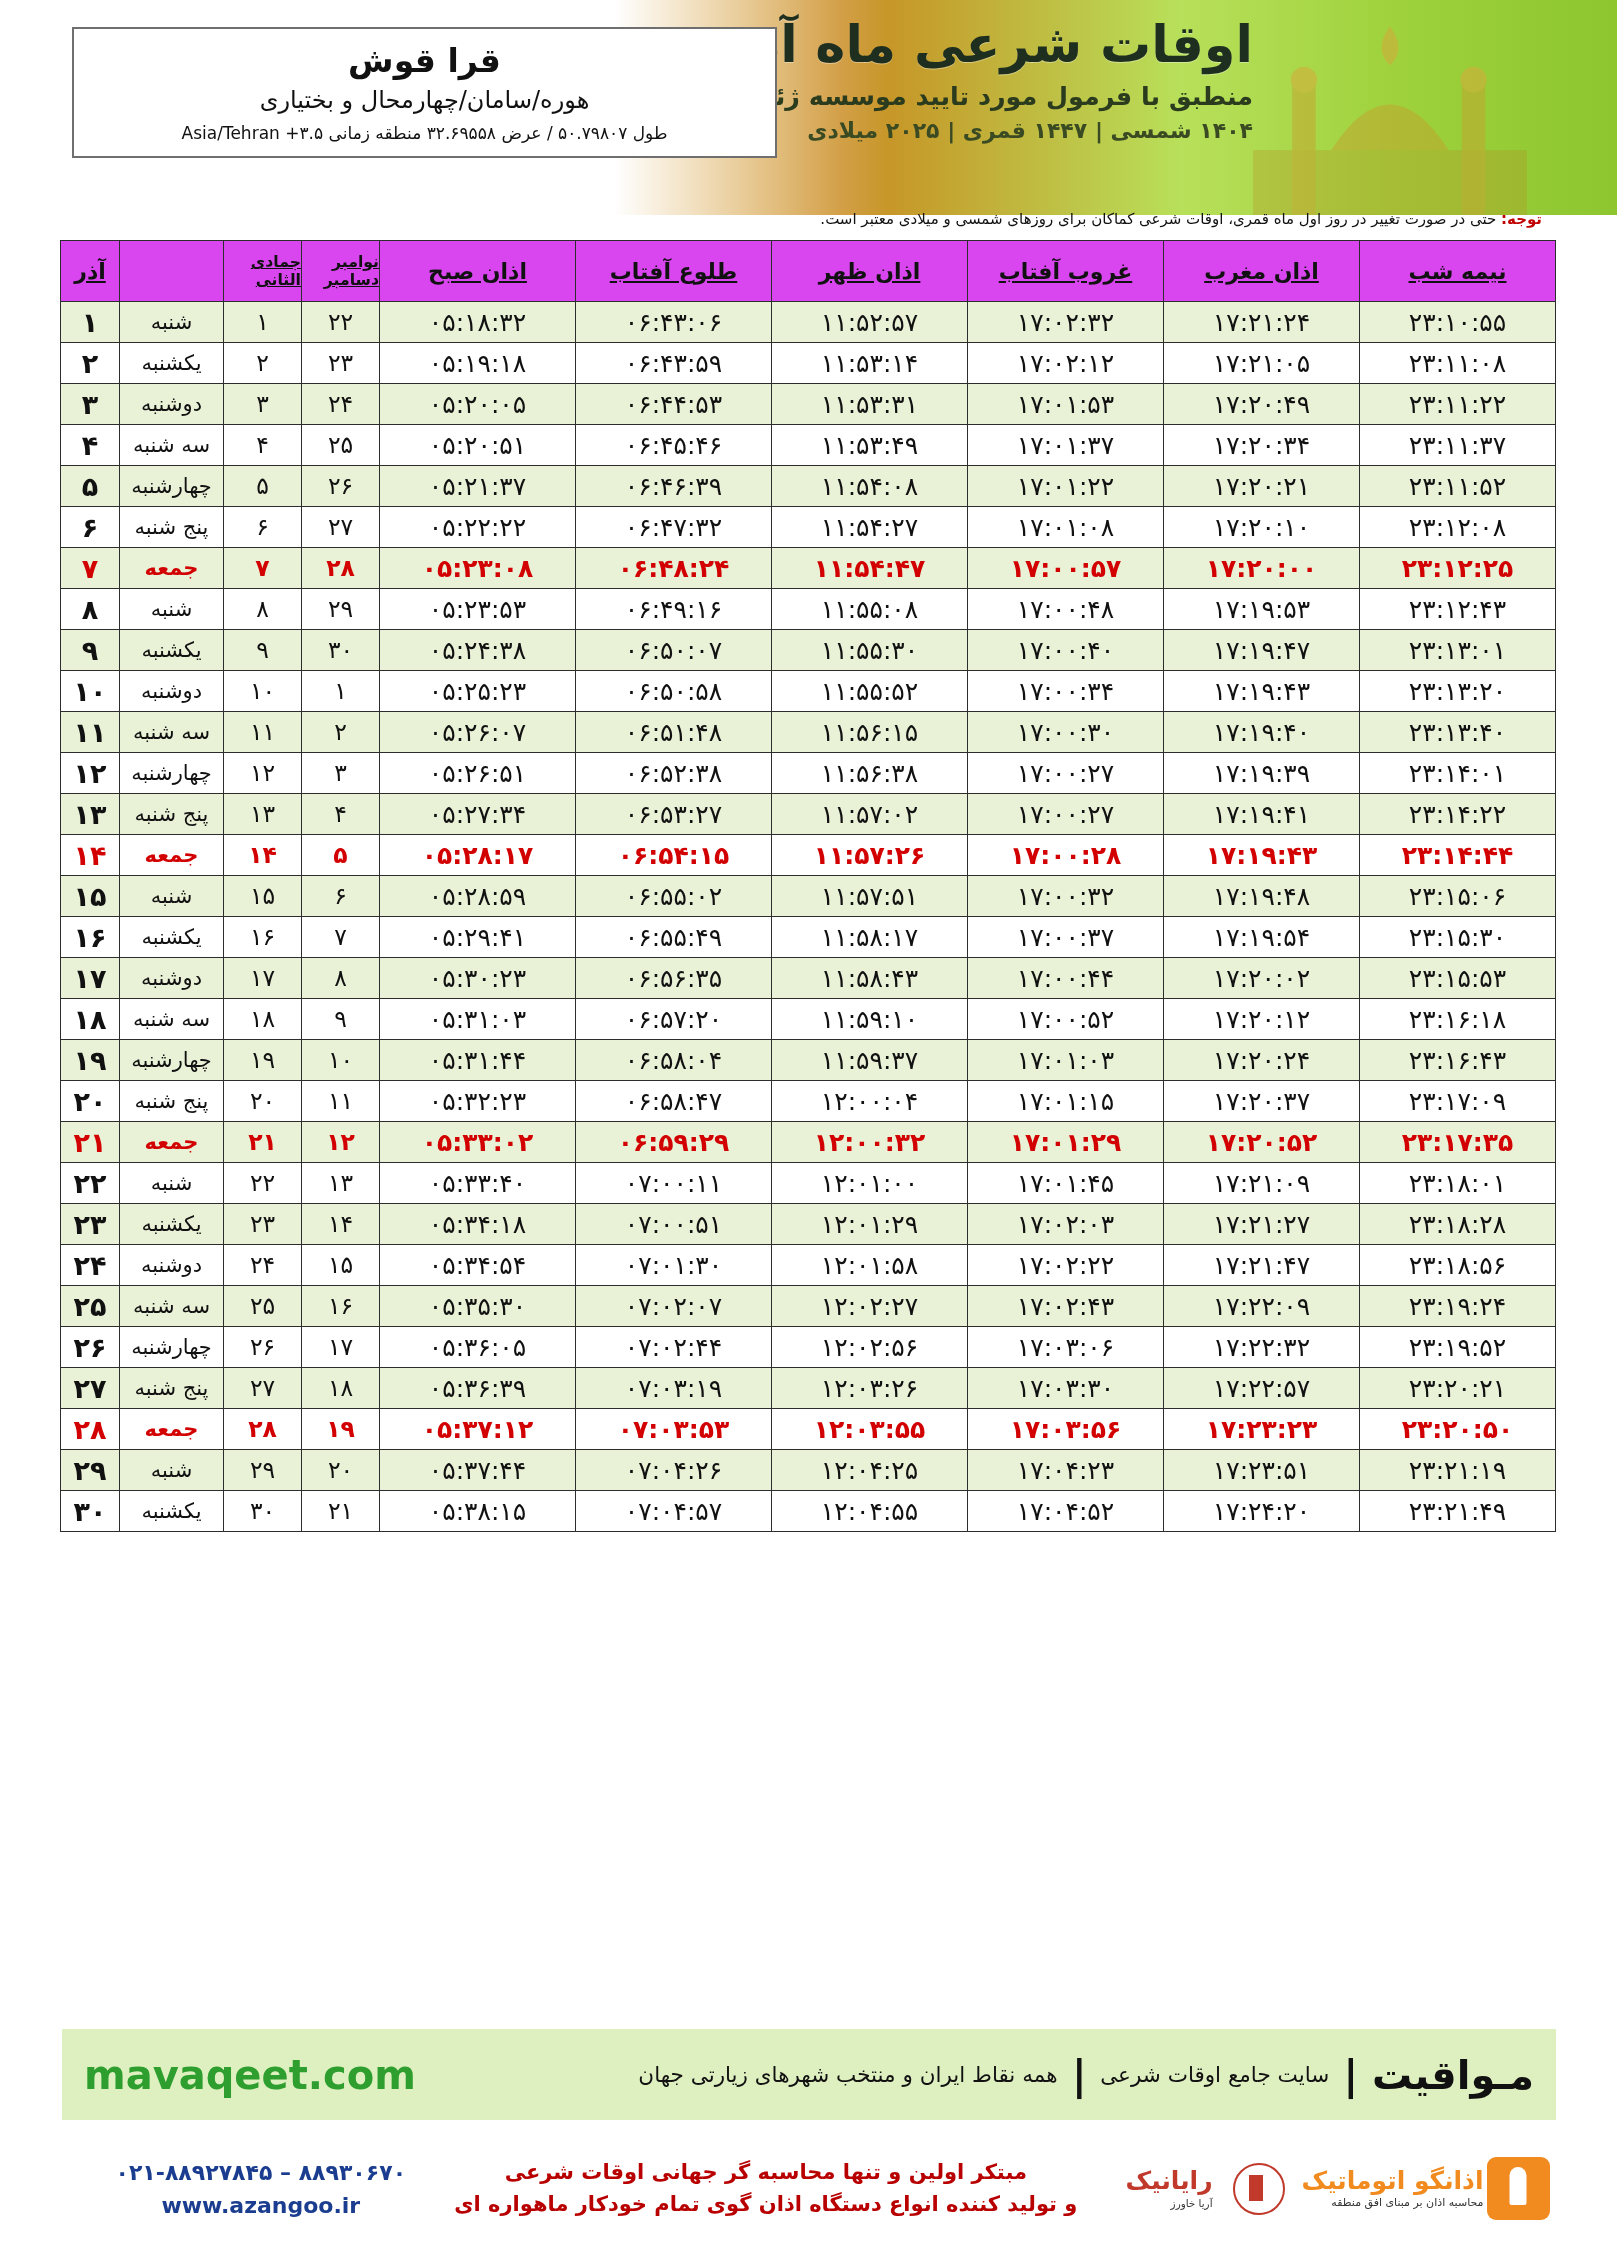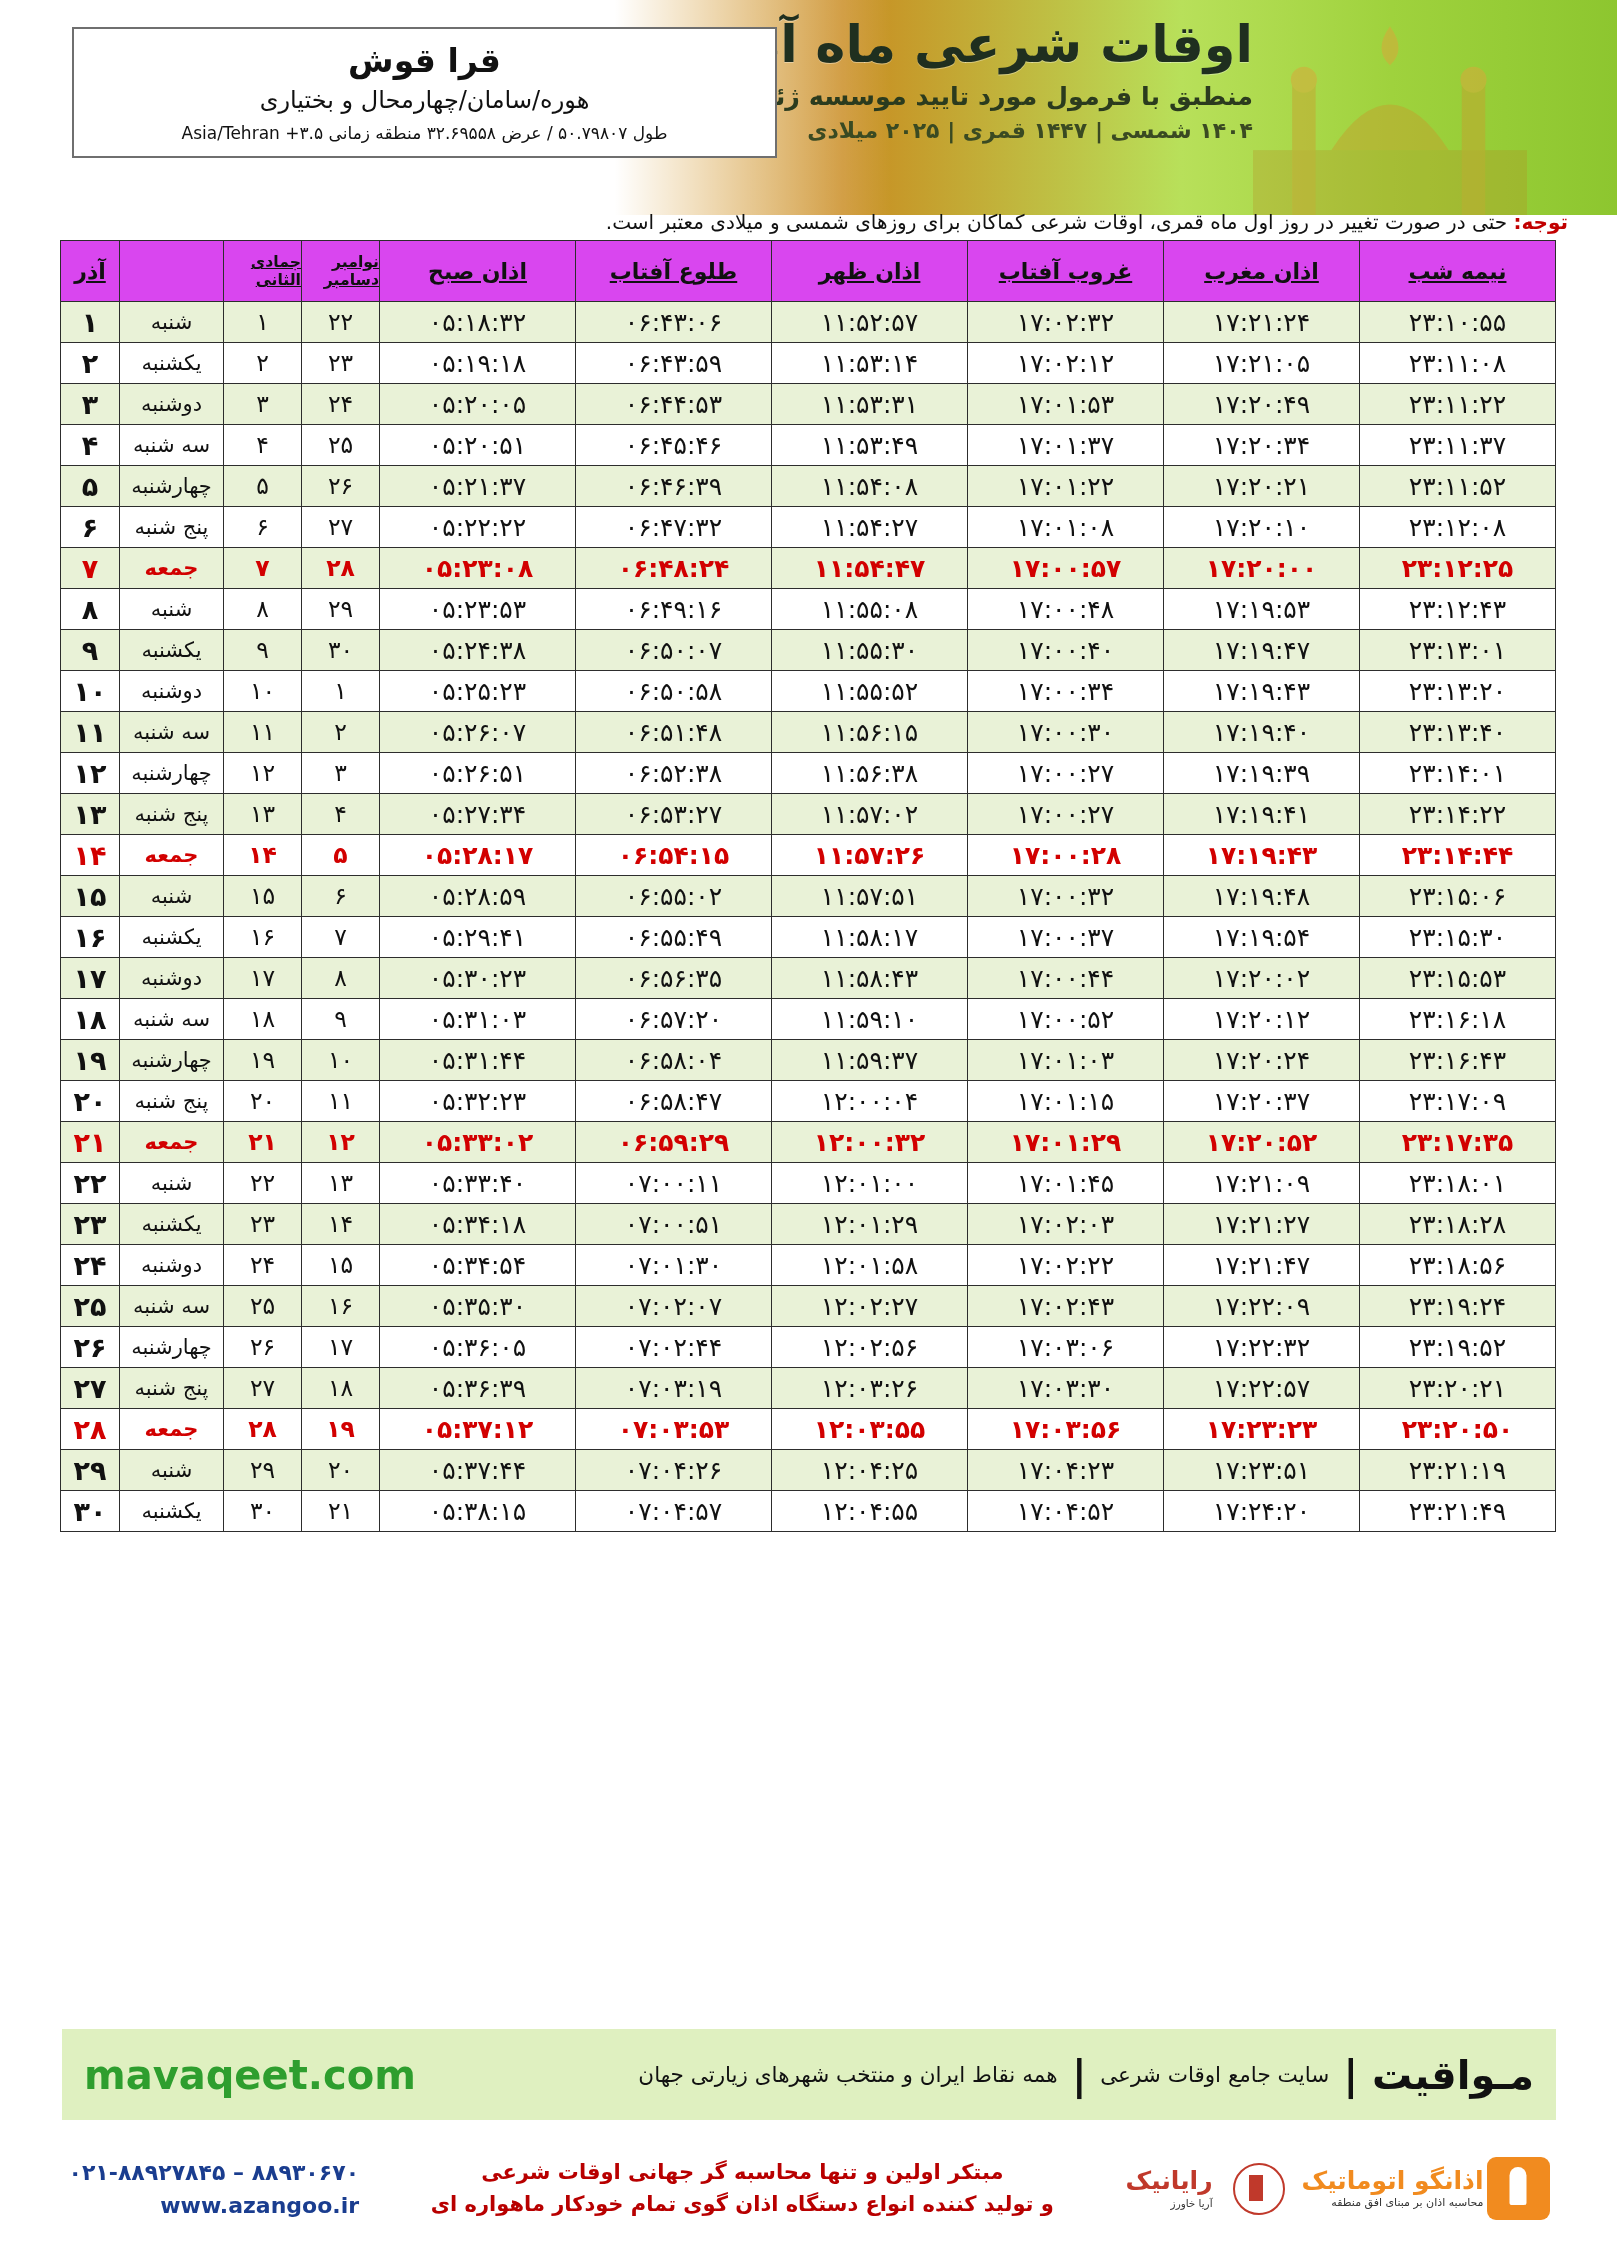--- a/index.html
+++ b/index.html
@@ -48,22 +48,22 @@
     padding:11.7px 6.5px 13px 6.5px;
     box-sizing:border-box;
     z-index:5;
   }
   .loc-title{font-size:33px;font-weight:bold;color:#111;}
   .loc-sub{font-size:24px;color:#111;margin-top:6.5px;}
   .loc-coords{font-size:17px;color:#111;margin-top:9px;direction:rtl;}
   
   .noteline{
     position:absolute;left:0;right:0;top:210px;
-    text-align:right;padding-left:0;padding-right:50px;
-    font-size:20px;color:#111;z-index:6;
+    text-align:right;padding-left:0;padding-right:76px;
+    font-size:15px;color:#111;z-index:6;
     direction:rtl;
   }
   .noteline b{color:#c10000;}
   
   .table-wrap{
     position:absolute;top:240px;right:62px;width:1494px;
   }
   table{
     border-collapse:collapse;width:1494px;table-layout:fixed;
     direction:rtl;
@@ -139,21 +139,21 @@
   }
   .logo-az-txt{text-align:right;}
   .logo-az-txt .l1{font-size:25px;font-weight:bold;color:#f18b1f;line-height:1;}
   .logo-az-txt .l2{font-size:11px;color:#333;margin-top:3.9px;}
   .logo-ra{display:flex;align-items:center;gap:20px;}
   .logo-ra-mark{width:48px;height:48px;border:2.6px solid #c0392b;border-radius:50%;position:relative;}
   .logo-ra-mark:after{content:"";position:absolute;left:14.4px;top:10.4px;width:14.4px;height:26px;background:#c0392b;}
   .logo-ra-txt .l1{font-size:25px;font-weight:bold;color:#c0392b;line-height:1;}
   .logo-ra-txt .l2{font-size:10.4px;color:#333;margin-top:3.9px;}
   .fb-mid{font-size:21px;color:#b80000;text-align:center;line-height:1.5;font-weight:bold;}
-  .fb-left{font-size:22px;color:#1a3d8f;text-align:right;line-height:1.5;font-weight:bold;direction:ltr;}
+  .fb-left{font-size:22px;color:#1a3d8f;text-align:center;line-height:1.5;font-weight:bold;direction:ltr;margin-left:47px;}
 </style>
 </head>
 <body>
 
 <div class="header">
   <div class="mosque">
     <svg viewBox="0 0 420 360" width="274" height="235">
       <rect x="0" y="250" width="420" height="110" fill="#b8861f" opacity=".5"></rect>
       <path d="M120 250 q90 -140 180 0 z" fill="#c79a2b" opacity=".8"></path>
       <path d="M210 60 q26 36 0 60 q-26 -24 0 -60z" fill="#d7aa3a"></path>

